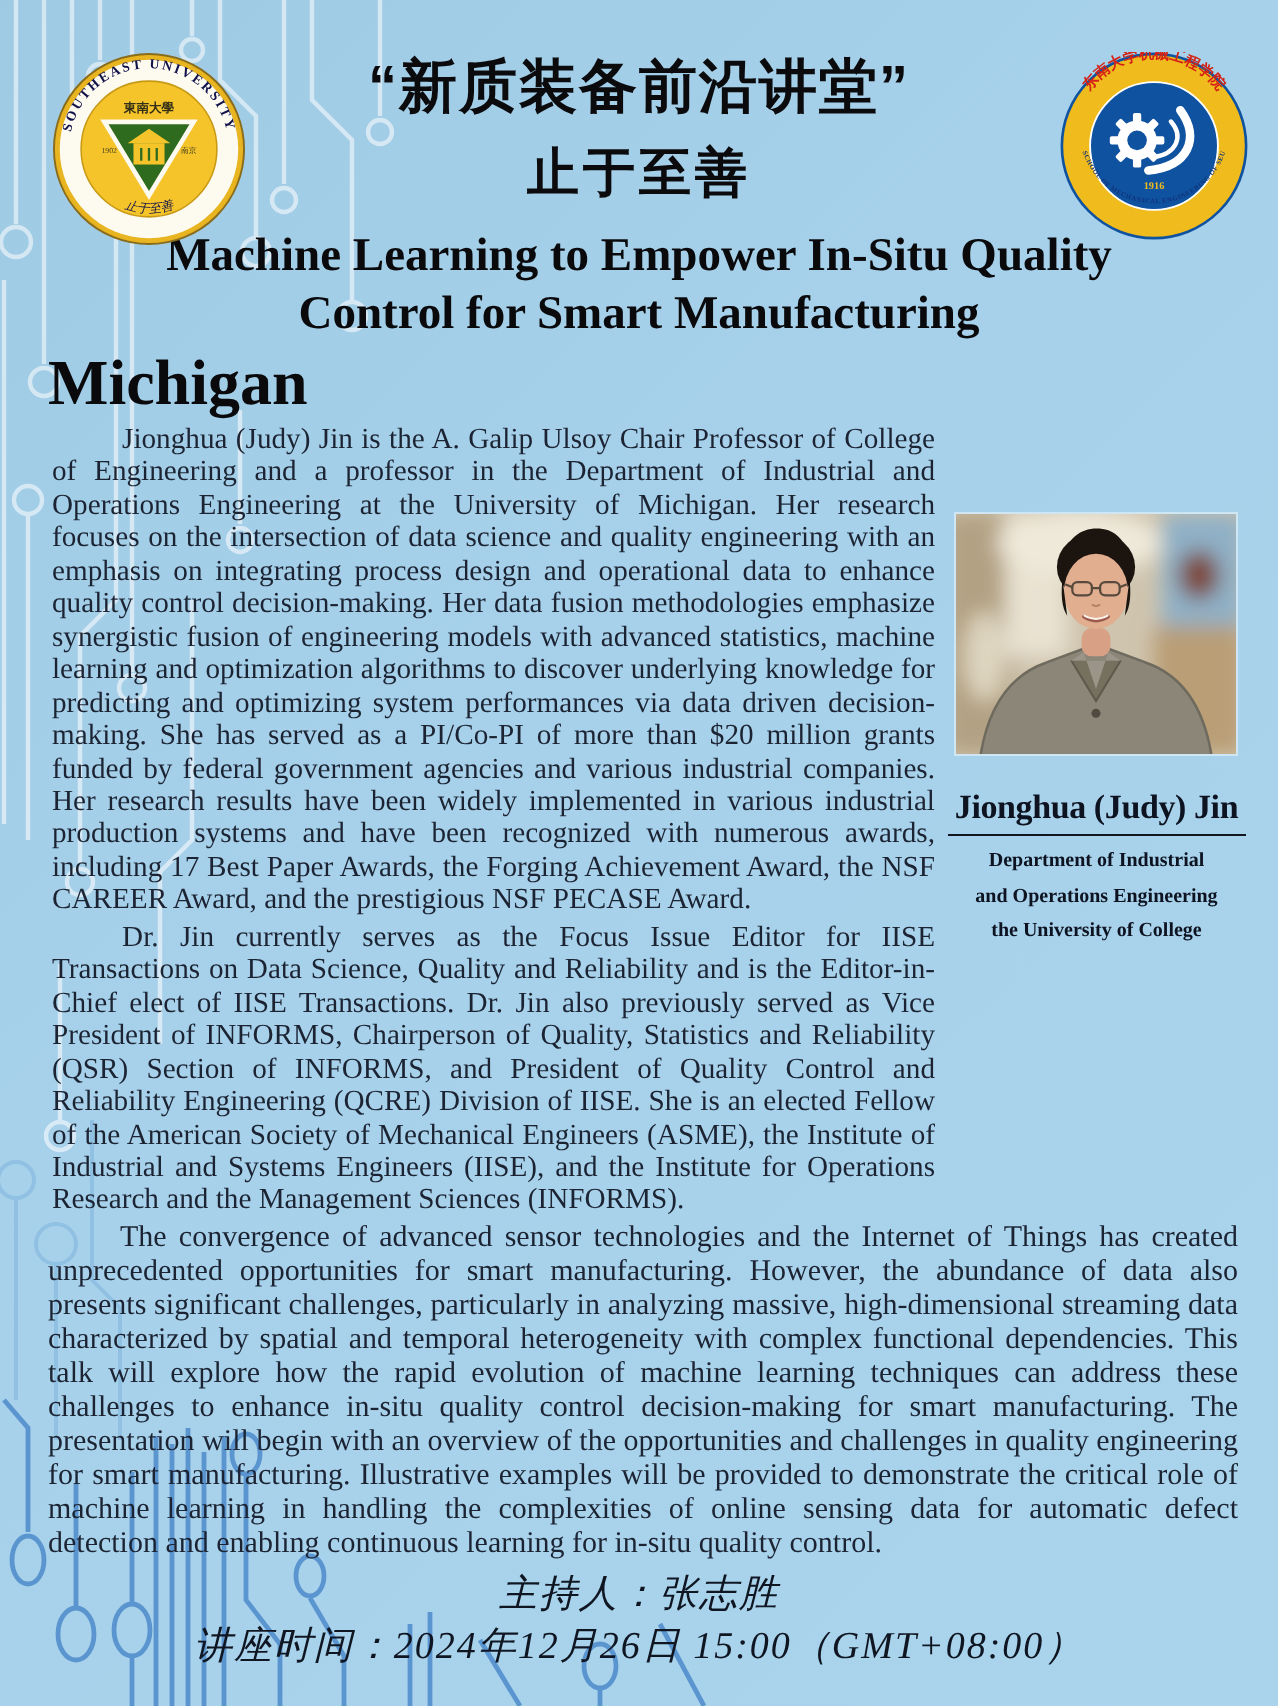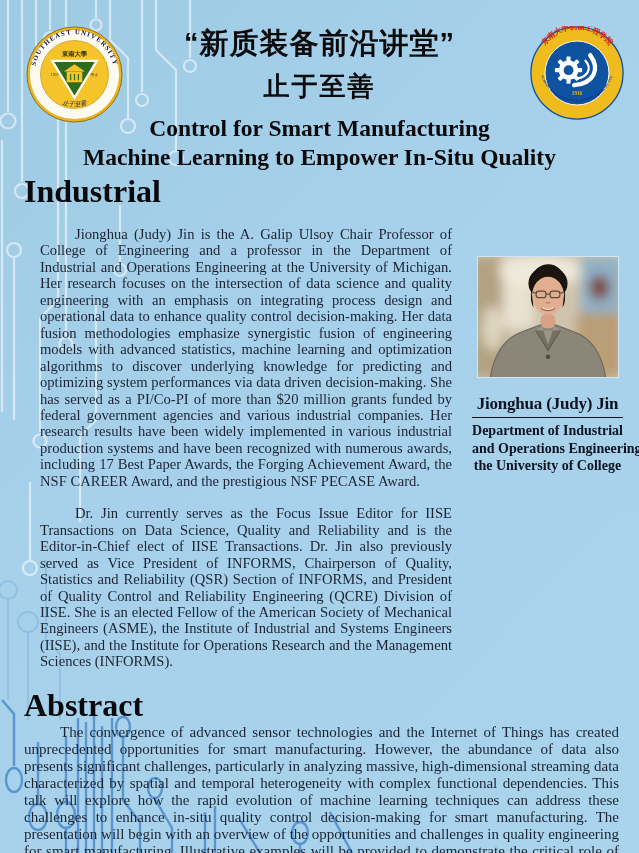--- a/index.html
+++ b/index.html
@@ -21,27 +21,27 @@
   .cn-line1{text-align:center;font-size:29px;font-weight:bold;letter-spacing:1px;
     font-family:"Liberation Sans","DejaVu Sans",sans-serif;color:#0b0b0e;}
   .cn-line2{text-align:center;font-size:26px;font-weight:bold;letter-spacing:2px;margin-top:5px;
     font-family:"Liberation Sans","DejaVu Sans",sans-serif;color:#0b0b0e;}
   .en-title{margin-top:10px;text-align:center;font-weight:bold;font-size:23.5px;line-height:29px;color:#0a0a0d;}
 
   
   .section-heading{font-size:32px;font-weight:bold;color:#0a0a0d;margin:1px 0 1px 24px;line-height:36px;}
   .bio-wrap{display:flex;padding:0 16px 0 24px;}
   .bio-text{width:450px;font-size:14.6px;line-height:16.45px;text-align:justify;color:#1c2433;}
-  .bio-text p{margin:16px;text-indent:2.4em;}
+  .bio-text p{margin:2px;text-indent:2.4em;}
   .speaker-col{width:151px;margin-left:4px;padding-top:47px;text-align:center;}
   .photo-frame{width:140px;height:120px;margin:0 auto;box-shadow:0 0 0 1px rgba(255,255,255,.45);}
   .photo-frame svg{display:block;width:140px;height:120px;}
   .speaker-name{margin-top:17px;font-size:17px;font-weight:bold;white-space:nowrap;color:#0d1320;letter-spacing:-.2px;}
   .speaker-divider{border:none;border-top:1.6px solid #10151f;margin:3px 0 4px 0;}
-  .affiliation{font-size:14px;font-weight:bold;line-height:17.5px;color:#0d1320;white-space:nowrap;}
+  .affiliation{font-size:10px;font-weight:bold;line-height:17.5px;color:#0d1320;white-space:nowrap;}
   .abstract-text{padding:0 20px 0 24px;font-size:15px;line-height:17px;text-align:justify;
     text-indent:2.4em;color:#1c2433;margin:0;font-family:Liberation Serif, serif;}
 
   
   .footer{margin-top:4px;text-align:center;font-size:19px;line-height:26.5px;color:#0f1622;}
   .footer-line{letter-spacing:1px;font-style:italic;}
 </style>
 </head>
 <body>
 
@@ -174,26 +174,26 @@
         <g>
           <path d="M 47,63 C 68,61 75,46 64,31" stroke="#ffffff" stroke-width="4.6" fill="none" stroke-linecap="round"></path>
           <path d="M 50,56 C 62,54 66,45 59,37" stroke="#ffffff" stroke-width="2.4" fill="none" stroke-linecap="round"></path>
         </g>
         <text x="50" y="73" font-size="5.5" font-weight="bold" fill="#f0bb1c" text-anchor="middle">1916</text>
       </svg>
 
       <div class="cn-line1">“新质装备前沿讲堂”</div>
       <div class="cn-line2">止于至善</div>
       <div class="en-title">
+        <div>Machine Learning to Empower In-Situ Quality</div>
         <div>Control for Smart Manufacturing</div>
-        <div>Machine Learning to Empower In-Situ Quality</div>
       </div>
     </div>
 
-    <div class="section-heading">Industrial</div>
+    <div class="section-heading">Michigan</div>
 
     <div class="bio-wrap">
       <div class="bio-text">
         <p>Jionghua (Judy) Jin is the A. Galip Ulsoy Chair Professor of College of Engineering and a professor in the Department of Industrial and Operations Engineering at the University of Michigan. Her research focuses on the intersection of data science and quality engineering with an emphasis on integrating process design and operational data to enhance quality control decision-making. Her data fusion methodologies emphasize synergistic fusion of engineering models with advanced statistics, machine learning and optimization algorithms to discover underlying knowledge for predicting and optimizing system performances via data driven decision-making. She has served as a PI/Co-PI of more than $20 million grants funded by federal government agencies and various industrial companies. Her research results have been widely implemented in various industrial production systems and have been recognized with numerous awards, including 17 Best Paper Awards, the Forging Achievement Award, the NSF CAREER Award, and the prestigious NSF PECASE Award.</p>
         <p>Dr. Jin currently serves as the Focus Issue Editor for IISE Transactions on Data Science, Quality and Reliability and is the Editor-in-Chief elect of IISE Transactions. Dr. Jin also previously served as Vice President of INFORMS, Chairperson of Quality, Statistics and Reliability (QSR) Section of INFORMS, and President of Quality Control and Reliability Engineering (QCRE) Division of IISE. She is an elected Fellow of the American Society of Mechanical Engineers (ASME), the Institute of Industrial and Systems Engineers (IISE), and the Institute for Operations Research and the Management Sciences (INFORMS).</p>
       </div>
 
       <div class="speaker-col">
 
         <div class="photo-frame">
@@ -242,21 +242,20 @@
         <div class="speaker-name">Jionghua (Judy) Jin</div>
         <hr class="speaker-divider">
         <div class="affiliation">
           <div>Department of Industrial</div>
           <div>and Operations Engineering</div>
           <div>the University of College</div>
         </div>
       </div>
     </div>
 
-    <div class="section-heading">Abstract</div>
     <p class="abstract-text">The convergence of advanced sensor technologies and the Internet of Things has created unprecedented opportunities for smart manufacturing. However, the abundance of data also presents significant challenges, particularly in analyzing massive, high-dimensional streaming data characterized by spatial and temporal heterogeneity with complex functional dependencies. This talk will explore how the rapid evolution of machine learning techniques can address these challenges to enhance in-situ quality control decision-making for smart manufacturing. The presentation will begin with an overview of the opportunities and challenges in quality engineering for smart manufacturing. Illustrative examples will be provided to demonstrate the critical role of machine learning in handling the complexities of online sensing data for automatic defect detection and enabling continuous learning for in-situ quality control.</p>
 
     <div class="footer">
       <div class="footer-line">主持人：张志胜</div>
       <div class="footer-line">讲座时间：2024年12月26日 15:00（GMT+08:00）</div>
 
     </div>
 
   </div>
 </div>

